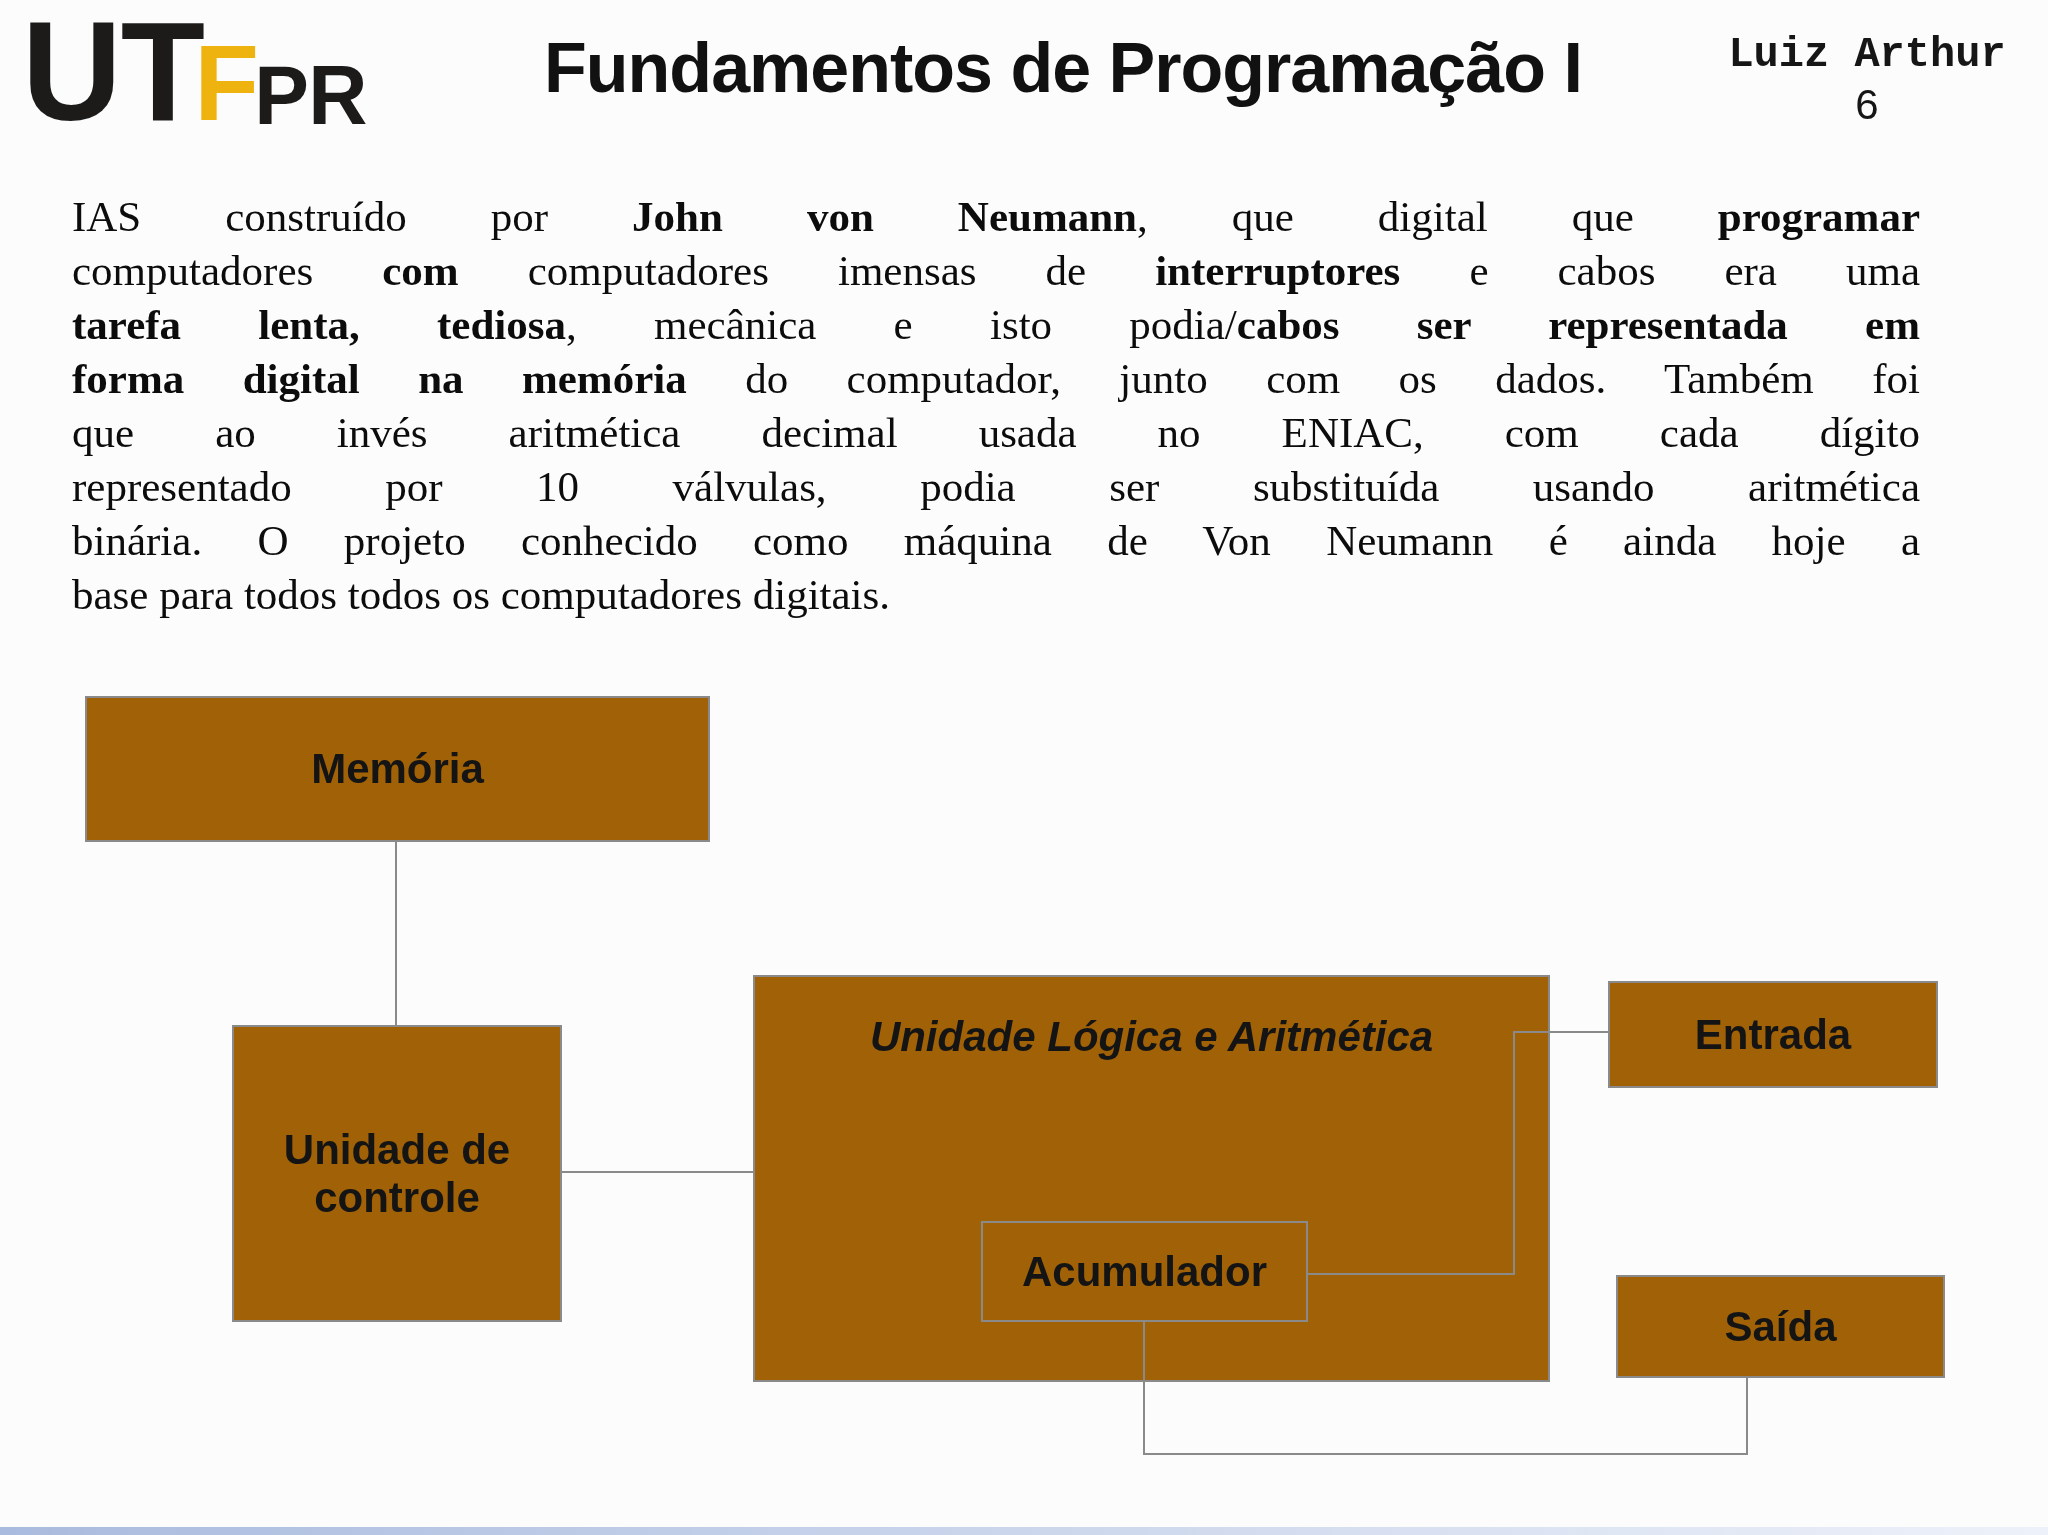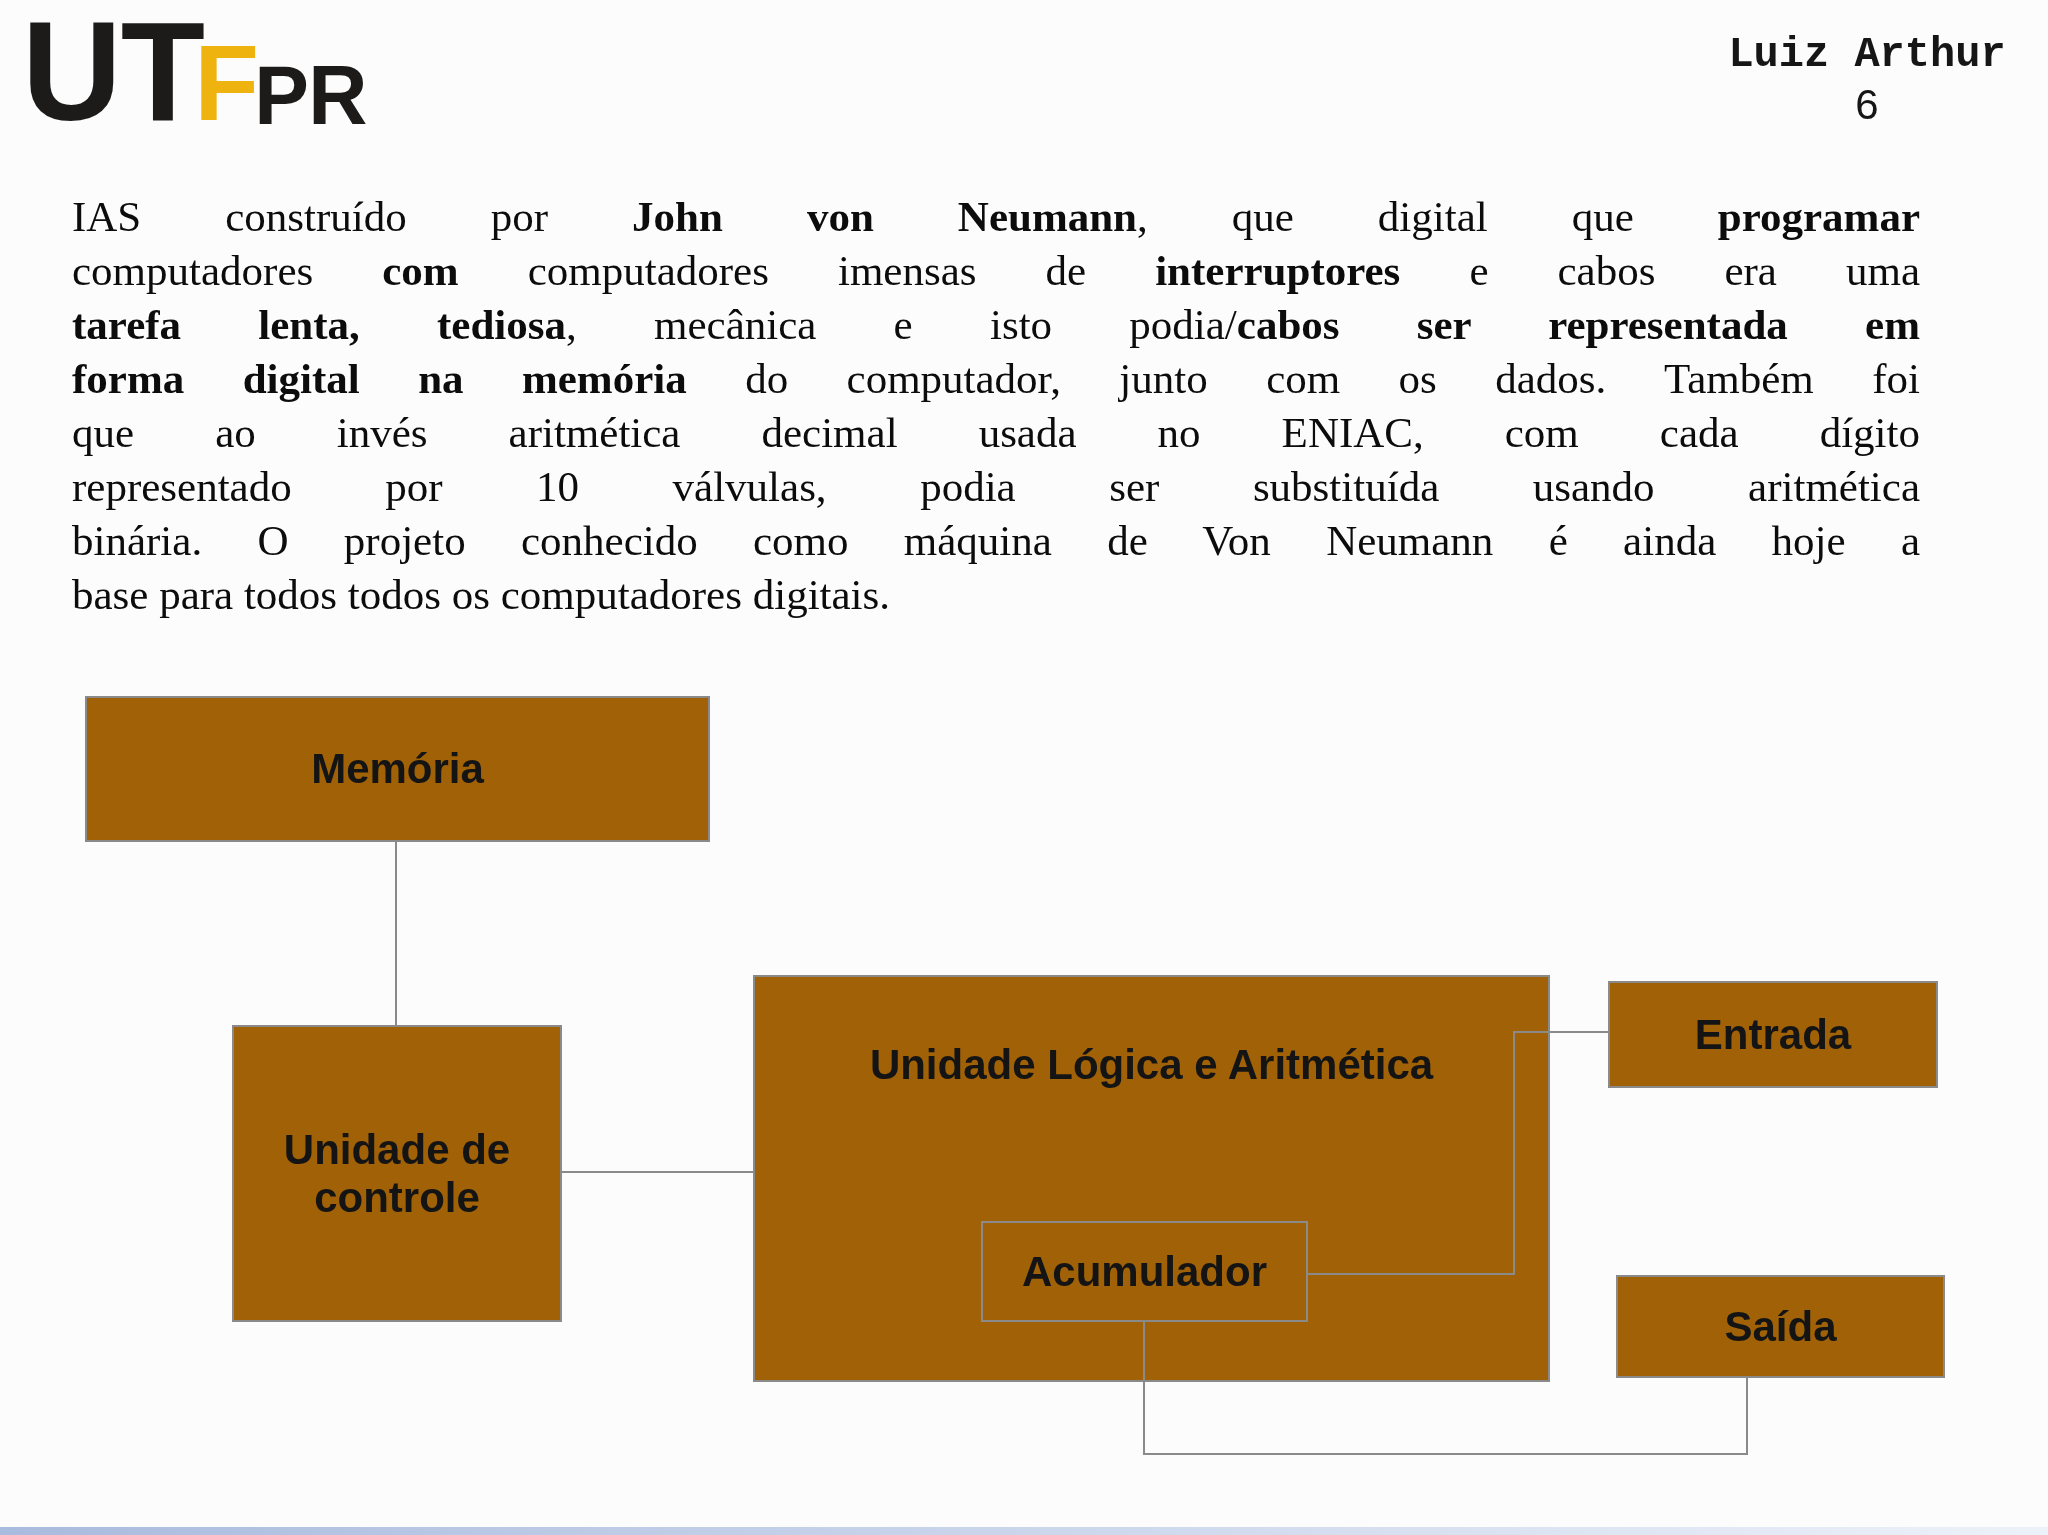--- a/index.html
+++ b/index.html
@@ -48,40 +48,41 @@
   
   .dbox{
     position:absolute;
     background:#a16207;
     border:2px solid var(--line-gray,#8a8a8a);
     box-sizing:border-box;
     display:flex;align-items:center;justify-content:center;
     font-size:42px;font-weight:bold;color:#141414;
     text-align:center;line-height:48px;
   }
-  .dbox.align-top{align-items:flex-start;padding-top:64px;}
+  .dbox.align-top{align-items:flex-start;padding-top:36px;font-style:italic;}
   .conn{position:absolute;background:var(--line-gray,#8a8a8a);}
 
   
   .bottom-strip{
     position:absolute;left:0;bottom:0;width:2048px;height:8px;
     background:linear-gradient(to right,var(--strip-blue,#a9bbde),#edf1f9);
   }
 </style>
 </head>
 <body>
 
 <div class="slide">
 
   <div class="logo">
     <span class="logo-ut">UT</span>
       <span class="logo-f" style="color: rgb(239, 179, 15);">F</span>
       <span class="logo-pr">PR</span>
   </div>
 
+  <div class="slide-title">Fundamentos de Programação I</div>
 
   <div class="author-block">
     <div class="author-name">Luiz Arthur</div>
     <div class="page-number">6</div>
   </div>
 
   <div class="body-text">
       <div class="para-line"><span>IAS construído por </span><b>John von Neumann</b><span>, que digital que </span><b>programar</b></div>
       <div class="para-line"><span>computadores </span><b>com</b><span> computadores imensas de </span><b>interruptores</b><span> e cabos era uma</span></div>
       <div class="para-line"><b>tarefa lenta, tediosa</b><span>, mecânica e isto podia/</span><b>cabos ser representada em</b></div>

